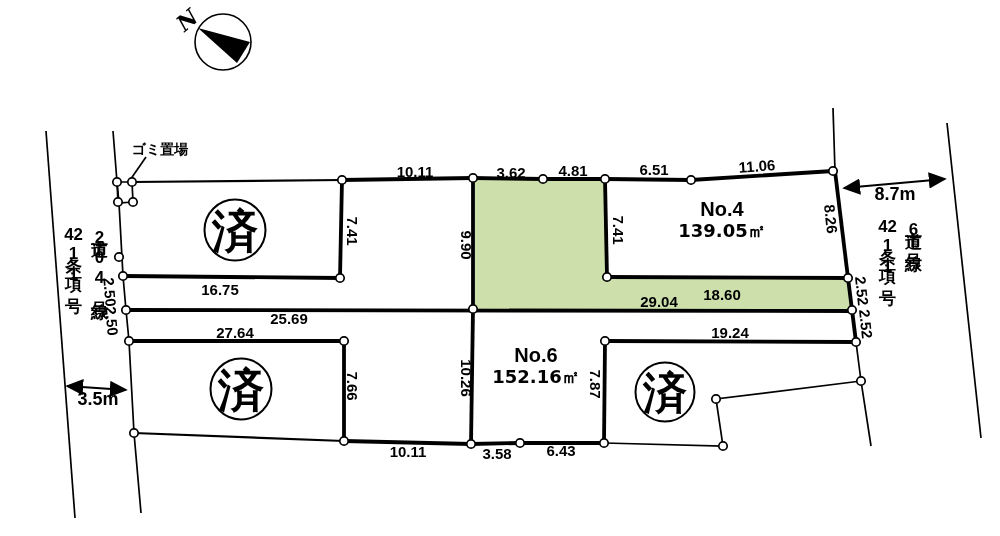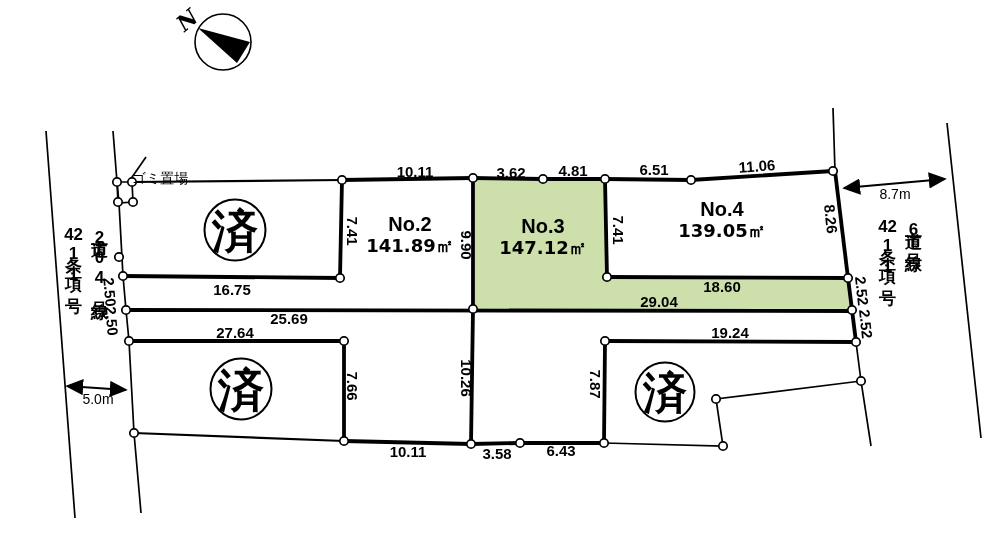--- a/index.html
+++ b/index.html
@@ -15,22 +15,22 @@
   .stamp{
     position:absolute;border:2.5px solid #000;border-radius:50%;
     display:flex;align-items:center;justify-content:center;
     font-weight:bold;transform:translate(-50%,-50%);line-height:1;
   }
   .vroad{
     position:absolute;writing-mode:vertical-rl;text-orientation:upright;
     font-weight:bold;font-size:17px;line-height:26px;letter-spacing:1px;
   }
   .tcy{text-combine-upright:all;-webkit-text-combine:horizontal;}
-  .road-width{position:absolute;font-weight:normal;font-size:14px;transform:translate(-50%,-50%);white-space:nowrap;}
-  .garbage-label{position:absolute;font-size:14px;font-weight:normal;transform:translate(-50%,-50%);white-space:nowrap;margin-top:29px;}
+  .road-width{position:absolute;font-weight:bold;font-size:18px;transform:translate(-50%,-50%);white-space:nowrap;}
+  .garbage-label{position:absolute;font-size:14px;font-weight:bold;transform:translate(-50%,-50%);white-space:nowrap;}
   .compass-n{
     position:absolute;font-family:"DejaVu Serif","Liberation Serif",serif;
     font-style:italic;font-weight:bold;font-size:22px;
     transform:translate(-50%,-50%) rotate(-40deg);
   }
 </style>
 </head>
 <body>
 
 <div id="canvas">
@@ -131,61 +131,57 @@
   <div id="dim-layer">
       <div class="dim" style="left: 415px; top: 171px; transform: translate(-50%, -50%) rotate(0deg);">10.11</div>
       <div class="dim" style="left: 511px; top: 172px; transform: translate(-50%, -50%) rotate(0deg);">3.62</div>
       <div class="dim" style="left: 573px; top: 170px; transform: translate(-50%, -50%) rotate(0deg); text-align: center;">4.81</div>
       <div class="dim" style="left: 654px; top: 169px; transform: translate(-50%, -50%) rotate(0deg);">6.51</div>
       <div class="dim" style="left: 757px; top: 166px; transform: translate(-50%, -50%) rotate(-4deg);">11.06</div>
       <div class="dim" style="left: 352px; top: 231px; transform: translate(-50%, -50%) rotate(90deg);">7.41</div>
       <div class="dim" style="left: 466px; top: 245px; transform: translate(-50%, -50%) rotate(90deg);">9.90</div>
       <div class="dim" style="left: 618px; top: 230px; transform: translate(-50%, -50%) rotate(90deg);">7.41</div>
       <div class="dim" style="left: 831px; top: 219px; transform: translate(-50%, -50%) rotate(84deg);">8.26</div>
-      <div class="dim" style="left: 232px; top: 289px; transform: translate(-50%, -50%) rotate(0deg); text-align: right;">16.75</div>
-      <div class="dim" style="left: 722px; top: 286px; transform: translate(-50%, -50%) rotate(0deg);">18.60</div>
+      <div class="dim" style="left: 220px; top: 289px; transform: translate(-50%, -50%) rotate(0deg); text-align: right;">16.75</div>
+      <div class="dim" style="left: 722px; top: 294px; transform: translate(-50%, -50%) rotate(0deg);">18.60</div>
       <div class="dim" style="left: 659px; top: 301px; transform: translate(-50%, -50%) rotate(0deg);">29.04</div>
       <div class="dim" style="left: 289px; top: 318px; transform: translate(-50%, -50%) rotate(0deg);">25.69</div>
       <div class="dim" style="left: 110px; top: 292px; transform: translate(-50%, -50%) rotate(85deg);">2.50</div>
       <div class="dim" style="left: 112px; top: 321px; transform: translate(-50%, -50%) rotate(85deg);">2.50</div>
       <div class="dim" style="left: 862px; top: 291px; transform: translate(-50%, -50%) rotate(84deg);">2.52</div>
       <div class="dim" style="left: 866px; top: 324px; transform: translate(-50%, -50%) rotate(84deg);">2.52</div>
       <div class="dim" style="left: 235px; top: 332px; transform: translate(-50%, -50%) rotate(0deg);">27.64</div>
       <div class="dim" style="left: 730px; top: 332px; transform: translate(-50%, -50%) rotate(0deg);">19.24</div>
       <div class="dim" style="left: 352px; top: 386px; transform: translate(-50%, -50%) rotate(90deg);">7.66</div>
       <div class="dim" style="left: 466px; top: 378px; transform: translate(-50%, -50%) rotate(90deg);">10.26</div>
       <div class="dim" style="left: 595px; top: 384px; transform: translate(-50%, -50%) rotate(90deg);">7.87</div>
       <div class="dim" style="left: 408px; top: 451px; transform: translate(-50%, -50%) rotate(0deg);">10.11</div>
       <div class="dim" style="left: 497px; top: 453px; transform: translate(-50%, -50%) rotate(0deg);">3.58</div>
       <div class="dim" style="left: 561px; top: 450px; transform: translate(-50%, -50%) rotate(0deg);">6.43</div>
     </div>
 
-  <div class="plot-label" style="left:410px;top:235px;">
-    <div class="plot-no">No.2</div>
-    <div class="plot-area">141.89㎡</div>
-  </div>
-  <div class="plot-label" style="left:543px;top:237px;">
-    <div class="plot-no">No.3</div>
-    <div class="plot-area">147.12㎡</div>
-  </div>
   <div class="plot-label" style="left:722px;top:220px;">
     <div class="plot-no">No.4</div>
     <div class="plot-area">139.05㎡</div>
+  </div>
+  <div class="plot-label" style="left:536px;top:366px;">
+    <div class="plot-no">No.6</div>
+    <div class="plot-area">152.16㎡</div>
   </div>
 
   <div class="stamp" style="left:235px;top:230px;width:59px;height:59px;font-size:46px;">済</div>
   <div class="stamp" style="left:241px;top:389px;width:59px;height:59px;font-size:46px;">済</div>
   <div class="stamp" style="left:665px;top:392px;width:57px;height:57px;font-size:44px;">済</div>
 
   <div class="vroad" style="left:60px;top:226px;height:160px;">
     <div>市道204号線</div>
     <div><span class="tcy">42</span><span>条1項1号</span></div>
   </div>
 
   <div class="vroad" style="left:874px;top:218px;height:150px;">
     <div>市道6号線</div>
     <div><span class="tcy">42</span><span>条1項1号</span></div>
   </div>
 
-  <div class="road-width" style="left:98px;top:399px;">5.0m</div>
+  <div class="road-width" style="left:98px;top:399px;">3.5m</div>
   <div class="road-width" style="left:895px;top:194px;">8.7m</div>
 
 </div>
 
 </body></html>

